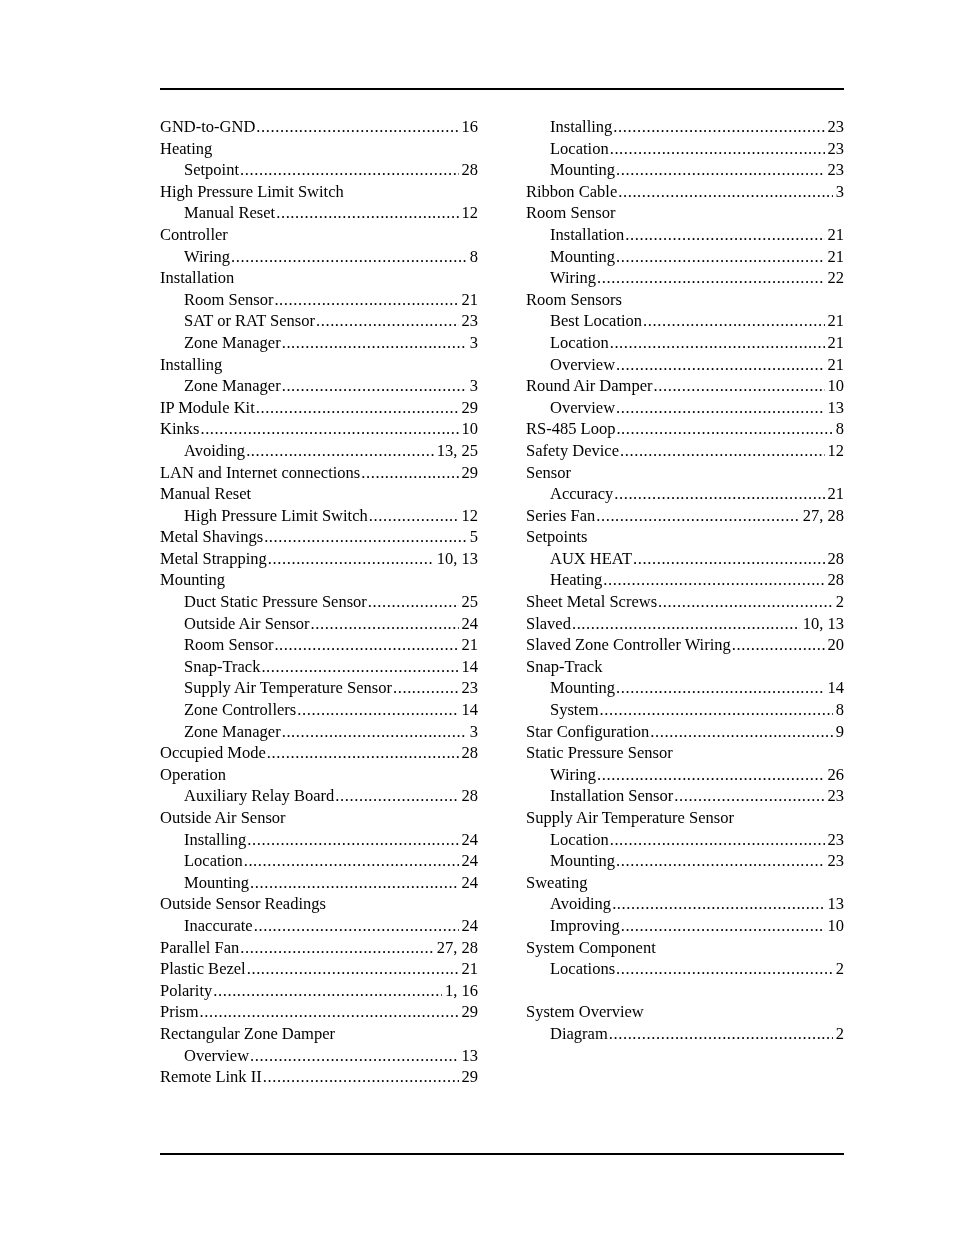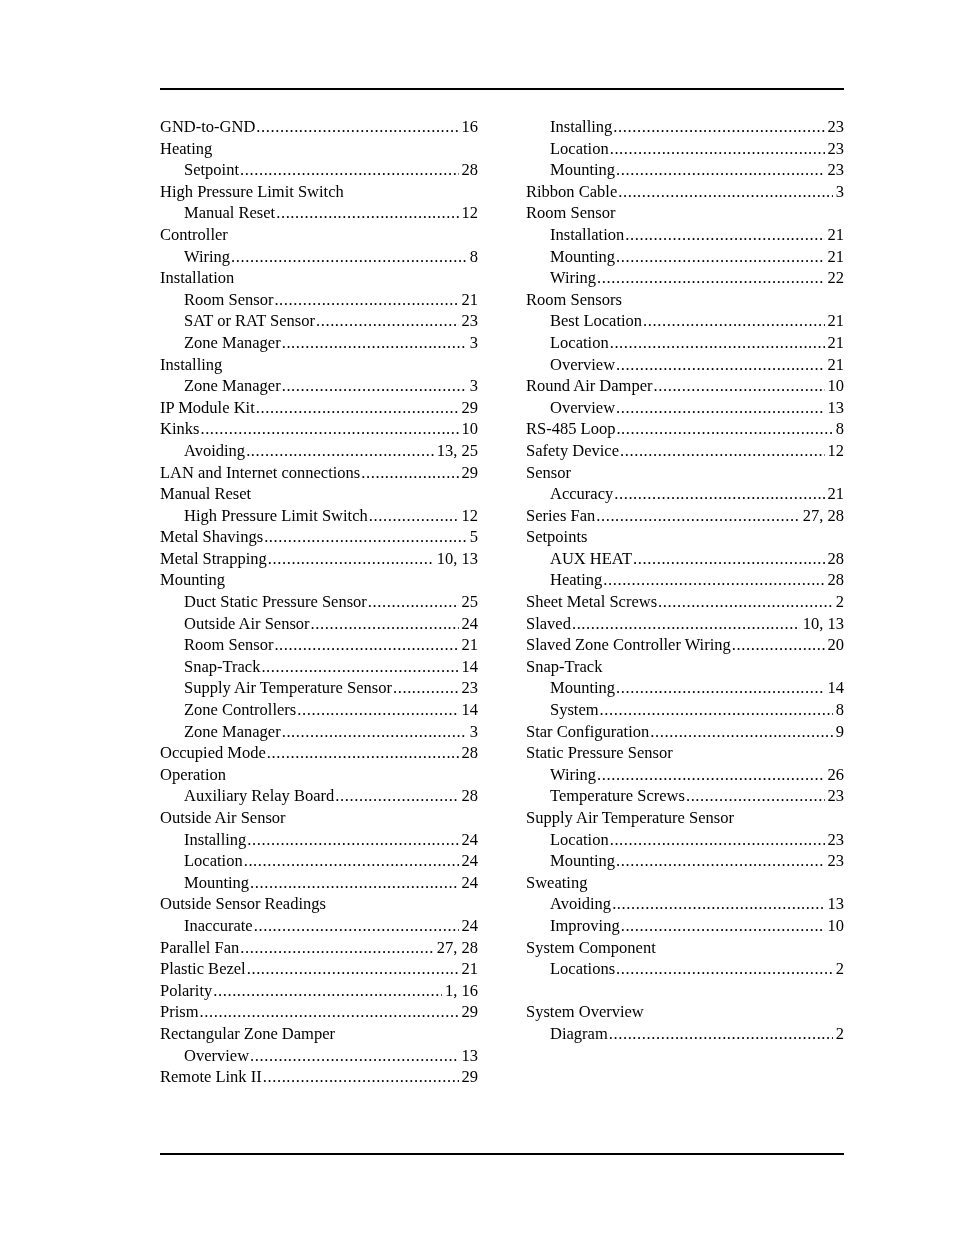--- a/index.html
+++ b/index.html
@@ -439,21 +439,21 @@
         <div class="entry noleader">
           <span class="label">Static Pressure Sensor</span>
           <span class="pg"></span>
         </div>
         <div class="entry sub">
           <span class="label">Wiring</span>
           <span class="leader">..........................................................................................</span>
           <span class="pg">26</span>
         </div>
         <div class="entry sub">
-          <span class="label">Temperature Screws</span>
+          <span class="label">Installation Sensor</span>
           <span class="leader">..........................................................................................</span>
           <span class="pg">23</span>
         </div>
         <div class="entry noleader">
           <span class="label">Supply Air Temperature Sensor</span>
           <span class="pg"></span>
         </div>
         <div class="entry sub">
           <span class="label">Location</span>
           <span class="leader">..........................................................................................</span>

